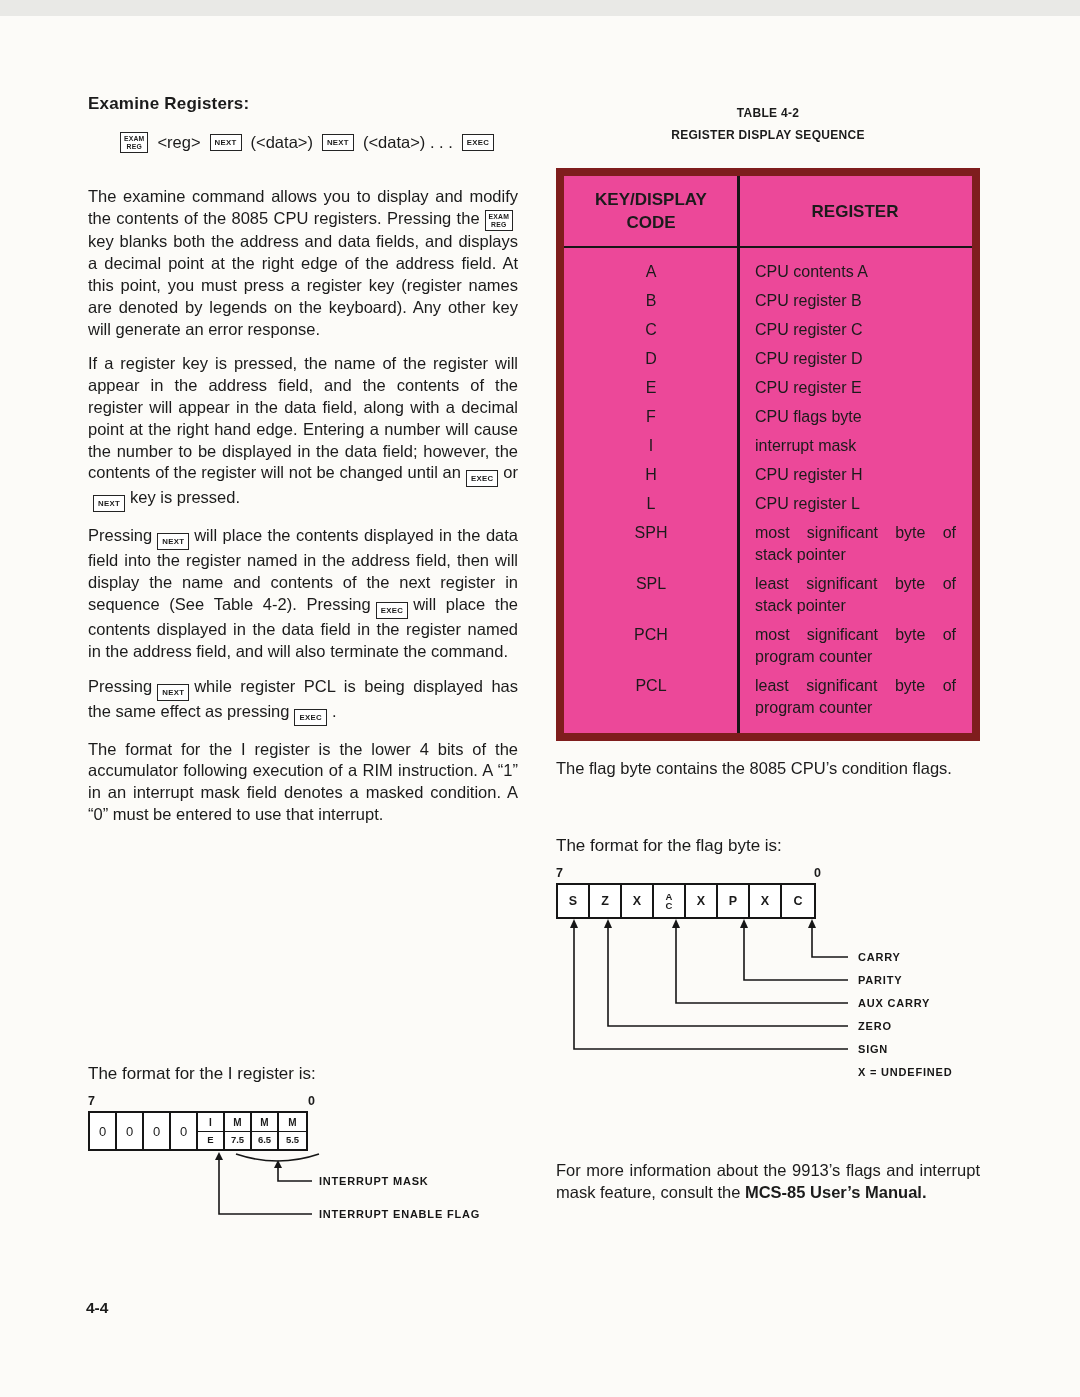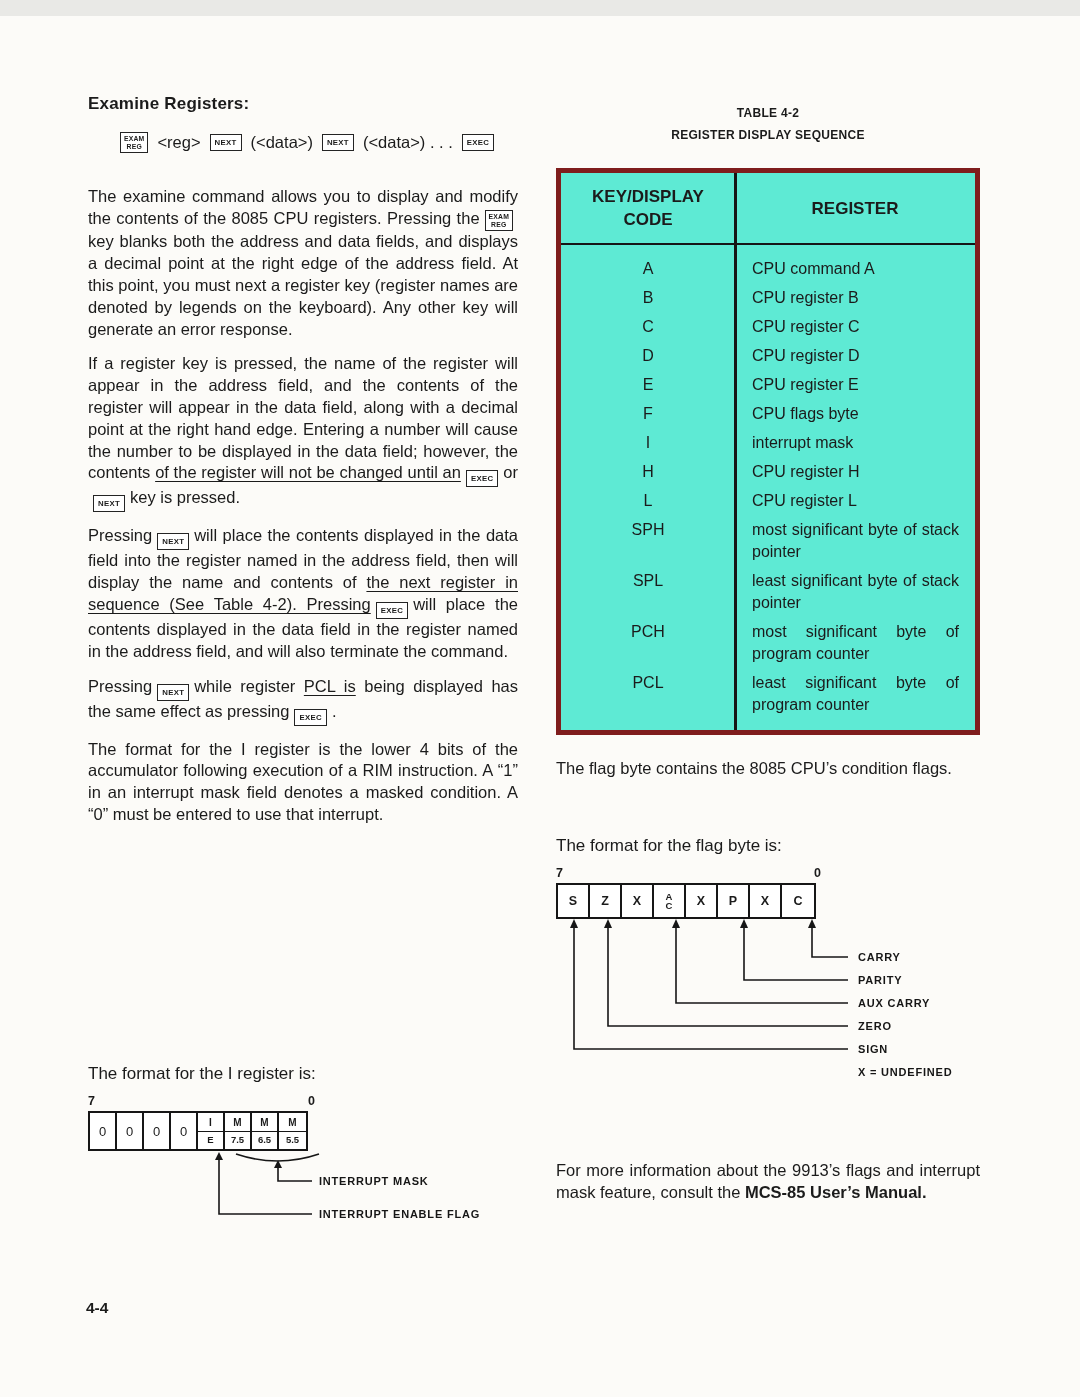--- a/index.html
+++ b/index.html
@@ -7,37 +7,37 @@
   .page {
     position:relative; width:1080px; height:1397px; margin:16px auto;
     background:#fcfbf8; color:#1b1b1b; overflow:hidden;
     font-family:"Liberation Sans","DejaVu Sans",sans-serif;
   }
   .abs { position:absolute; }
   .h-bold { font-weight:bold; font-size:17px; letter-spacing:.2px; }
   .body-text { font-size:16.5px; line-height:21.8px; text-align:justify; }
   .para { margin-bottom:13px; }
   .caption { font-size:17px; }
-  .u { text-decoration:underline; text-underline-offset:3px; }
+  .u { text-underline-offset:3px; }
   .b { font-weight:bold; }
 
   
   .kc {
     display:inline-block; border:1.7px solid #242424; background:#fff;
     font-weight:bold; text-align:center; white-space:pre-line;
     vertical-align:middle;
   }
   .kc.two { font-size:6.8px; line-height:7.6px; padding:2px 3px; letter-spacing:.2px; }
   .kc.one { font-size:7.8px; line-height:9px; padding:3px 4px; letter-spacing:.3px; }
   .para .kc { margin:0 5px; vertical-align:-3px; }
   .cmdline { display:flex; align-items:center; gap:9px; font-size:16.5px; }
 
   
   .title-block { text-align:center; font-weight:bold; font-size:12px; line-height:22px; letter-spacing:.3px; }
-  .t42 { position:relative; border:5px solid #7f1d1d; width:424px; background:#5eead4; }
+  .t42 { position:relative; border:8px solid #7f1d1d; width:424px; background:#ec4899; }
   .t42-vline { position:absolute; top:0; bottom:0; left:173px; width:2.5px; background:#161616; }
   .t42-head { display:grid; grid-template-columns:174px 1fr; border-bottom:2.5px solid #161616; }
   .t42-head > div {
     padding:12px 6px; text-align:center; font-weight:bold; font-size:17px;
     line-height:23px; white-space:pre-line;
     display:flex; align-items:center; justify-content:center;
   }
   .t42-body { padding:9px 0 11px; }
   .t42-row { display:grid; grid-template-columns:174px 1fr; padding:3.5px 0; font-size:16px; line-height:22px; }
   .t42-row .code { text-align:center; }
@@ -79,21 +79,21 @@
     <span>&lt;reg&gt;</span>
     <span class="kc one">NEXT</span>
     <span>(&lt;data&gt;)</span>
     <span class="kc one">NEXT</span>
     <span>(&lt;data&gt;) . . .</span>
     <span class="kc one">EXEC</span>
   </div>
 
   <div class="abs body-text" style="left:88px; top:170px; width:430px;">
     <p class="para"><span>The examine command allows you to display and modify the contents of the 8085 CPU registers. Pressing the</span><span class="kc two">EXAM
-REG</span><span>key blanks both the address and data fields, and displays a decimal point at the right edge of the address field. At this point, you must next a register key (register names are denoted by legends on the keyboard). Any other key will generate an error response.</span></p>
+REG</span><span>key blanks both the address and data fields, and displays a decimal point at the right edge of the address field. At this point, you must press a register key (register names are denoted by legends on the keyboard). Any other key will generate an error response.</span></p>
 
     <p class="para"><span>If a register key is pressed, the name of the register will appear in the address field, and the contents of the register will appear in the data field, along with a decimal point at the right hand edge. Entering a number will cause the number to be displayed in the data field; however, the contents </span><span class="u">of the register will not be changed until an</span><span class="kc one">EXEC</span><span>or</span><span class="kc one">NEXT</span><span>key is pressed.</span></p>
 
     <p class="para"><span>Pressing</span><span class="kc one">NEXT</span><span>will place the contents displayed in the data field into the register named in the address field, then will display the name and contents of </span><span class="u">the next register in sequence (See Table 4-2). Pressing</span><span class="kc one">EXEC</span><span>will place the contents displayed in the data field in the register named in the address field, and will also terminate the command.</span></p>
 
     <p class="para"><span>Pressing</span><span class="kc one">NEXT</span><span>while register </span><span class="u">PCL is</span><span> being displayed has the same effect as pressing</span><span class="kc one">EXEC</span><span>.</span></p>
 
     <p class="para">The format for the I register is the lower 4 bits of the accumulator following execution of a RIM instruction. A “1” in an interrupt mask field denotes a masked condition. A “0” must be entered to use that interrupt.</p>
   </div>
 
@@ -157,21 +157,21 @@
   <div class="abs t42" style="left:556px; top:152px;">
     <div class="t42-vline"></div>
     <div class="t42-head">
       <div>KEY/DISPLAY
 CODE</div>
       <div>REGISTER</div>
     </div>
     <div class="t42-body">
       <div class="t42-row">
           <div class="code">A</div>
-          <div class="reg">CPU command A</div>
+          <div class="reg">CPU contents A</div>
         </div>
       <div class="t42-row">
           <div class="code">B</div>
           <div class="reg">CPU register B</div>
         </div>
       <div class="t42-row">
           <div class="code">C</div>
           <div class="reg">CPU register C</div>
         </div>
       <div class="t42-row">

